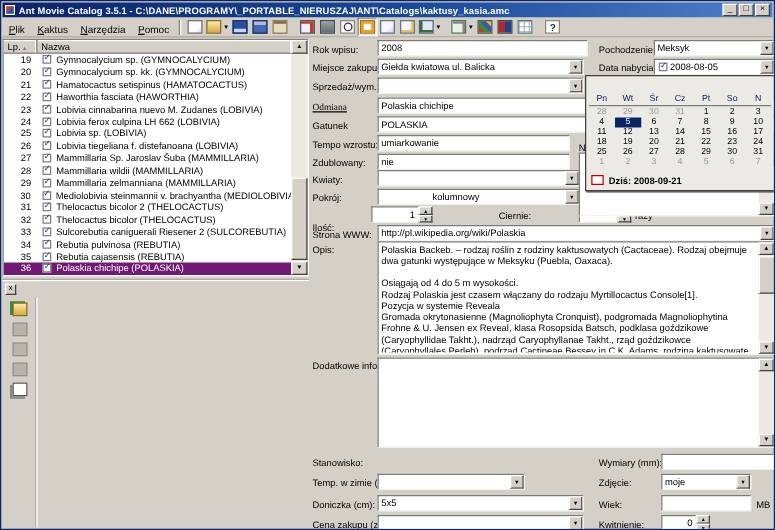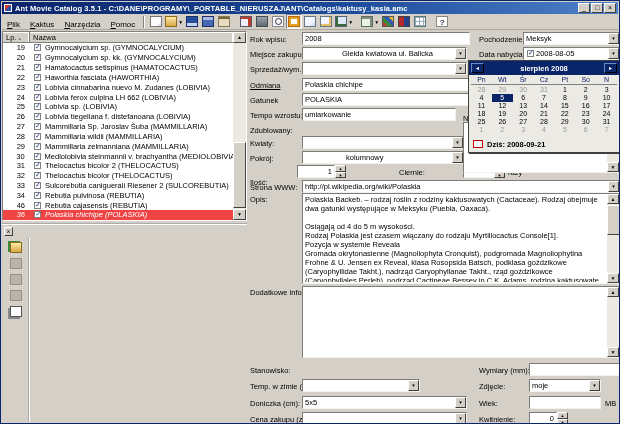--- a/index.html
+++ b/index.html
@@ -52,21 +52,21 @@
   .hcell{padding:1px 3px;border-right:1px solid #808080;box-shadow:inset -1px 0 0 #fff,inset 0 1px 0 #fff;}
   .hcell.c1{width:27px;text-align:left;}
   .hcell.c2{flex:1;}
   .sortarrow{font-size:5px;color:#777;margin-left:2px;}
   .lrows{position:absolute;left:0;top:11px;width:231px;bottom:0;overflow:hidden;}
   .lrow{height:9.83px;display:flex;align-items:center;font-size:7.5px;white-space:nowrap;color:#000;}
   .lrow .lp{width:24px;text-align:right;padding-right:2px;}
   .lrow .cb{width:7px;height:7px;background:#fff;border:1px solid #808080;margin-left:7px;position:relative;flex:none;}
   .lrow .ck{position:absolute;left:0px;top:-2px;font-size:7px;color:#1a3a8a;line-height:8px;}
   .lrow .nm{margin-left:4px;overflow:hidden;}
-  .lrow.sel{background:#ef4444;color:#fff;font-style:italic;}
+  .lrow.sel{background:#701a75;color:#fff;}
   .lrow.sel .ck{color:#1a3a8a;}
   
   .vscroll{position:absolute;right:0;top:0;width:13px;bottom:0;background:#ece9e2;}
   .sbtn{position:absolute;left:0;width:13px;height:11px;background:#d4d0c8;border:1px solid;
      border-color:#fff #404040 #404040 #fff;font-size:5px;line-height:9px;text-align:center;color:#000;}
   .sbtn.up{top:0;} .sbtn.dn{bottom:0;}
   .sthumb{position:absolute;left:0;width:13px;background:#d4d0c8;border:1px solid;border-color:#fff #404040 #404040 #fff;}
   
   .picpanel{position:absolute;left:1px;top:222px;width:245px;bottom:1px;background:#d4d0c8;border-top:2px groove #fff;}
   .pclose{position:absolute;left:2px;top:2px;width:9px;height:9px;background:#d4d0c8;border:1px solid;
@@ -74,21 +74,21 @@
   .ptool{position:absolute;left:2px;top:13px;width:26px;bottom:0;border-right:2px groove #fff;}
   .pbtn{width:16px;height:14px;margin:2px auto;display:flex;align-items:center;justify-content:center;}
   .pg{width:12px;height:11px;}
   .pg-open-picture-icon{background:linear-gradient(#ffe9a8,#d8a848);border:1px solid #8a6d1a;box-shadow:-2px -1px 0 #3a8a3a;}
   .pg-save-picture-icon,.pg-copy-picture-icon,.pg-delete-picture-icon{background:#b8b4ac;border:1px solid #969288;}
   .pg-undock-picture-icon{background:#fff;border:1px solid #555;box-shadow:-2px 2px 0 #888;}
   .pdisplay{position:absolute;left:30px;top:0;right:0;bottom:0;background:#d4d0c8;}
   
   .formpanel{position:absolute;left:247px;top:29px;right:1px;bottom:1px;background:#d4d0c8;}
   .lbl{position:absolute;font-size:7.5px;color:#000;white-space:nowrap;}
-  .lbl.u{text-decoration:underline;}
+  .lbl.u{text-decoration:underline;font-family:Liberation Serif, serif;}
   .txt,.combo,.spin{position:absolute;height:13px;background:#fff;border:1px solid;
      border-color:#7b7b77 #f4f2ee #f4f2ee #7b7b77;font-size:7.5px;line-height:11px;white-space:nowrap;overflow:hidden;}
   .txt span,.combo .cval{padding-left:2px;display:block;overflow:hidden;}
   .combo{padding-right:11px;}
   .cbtn{position:absolute;right:0;top:0;bottom:0;width:11px;background:#d4d0c8;border:1px solid;
      border-color:#fff #404040 #404040 #fff;font-size:4.5px;line-height:10px;text-align:center;color:#000;}
   .spin{padding-right:2px;text-align:right;}
   .ud{position:absolute;width:11px;height:13px;}
   .udb{height:6.5px;background:#d4d0c8;border:1px solid;border-color:#fff #404040 #404040 #fff;
      font-size:4px;line-height:5px;text-align:center;color:#000;}
@@ -307,21 +307,21 @@
           <span class="nm">Sulcorebutia caniguerali Riesener 2 (SULCOREBUTIA)</span>
         </div>
         <div class="lrow">
           <span class="lp">34</span>
           <span class="cb">
             <span class="ck">✓</span>
           </span>
           <span class="nm">Rebutia pulvinosa (REBUTIA)</span>
         </div>
         <div class="lrow">
-          <span class="lp">46</span>
+          <span class="lp">35</span>
           <span class="cb">
             <span class="ck">✓</span>
           </span>
           <span class="nm">Rebutia cajasensis (REBUTIA)</span>
         </div>
         <div class="lrow sel">
           <span class="lp">36</span>
           <span class="cb">
             <span class="ck">✓</span>
           </span>
@@ -363,21 +363,21 @@
     <div class="txt" style="left:54px;top:2px;width:168px;">
         <span>2008</span>
       </div>
     <span class="lbl" style="left:231px;top:5px;">Pochodzenie:</span>
     <div class="combo" style="left:275px;top:2px;width:97px;">
         <span class="cval">Meksyk</span>
         <span class="cbtn">▼</span>
       </div>
 
     <span class="lbl" style="left:2px;top:20px;">Miejsce zakupu:</span>
-    <div class="combo" style="left:54px;top:17px;width:165px;padding-left:37px;">
+    <div class="combo" style="left:54px;top:17px;width:165px;">
         <span class="cval">Giełda kwiatowa ul. Balicka</span>
         <span class="cbtn">▼</span>
       </div>
     <span class="lbl" style="left:231px;top:20px;">Data nabycia:</span>
     <div class="combo" style="left:275px;top:17px;width:97px;">
         <span class="cval"><span class="dcheck"><span class="ck">✓</span></span><span>2008-08-05</span></span>
         <span class="cbtn">▼</span>
       </div>
 
     <span class="lbl" style="left:2px;top:35px;">Sprzedaż/wym.:</span>
@@ -394,20 +394,23 @@
     <span class="lbl" style="left:2px;top:66px;">Gatunek</span>
     <div class="txt" style="left:54px;top:63px;width:318px;">
         <span>POLASKIA</span>
       </div>
 
     <span class="lbl" style="left:2px;top:81px;">Tempo wzrostu:</span>
     <div class="txt" style="left:54px;top:78px;width:154px;">
         <span>umiarkowanie</span>
       </div>
     <span class="lbl" style="left:2px;top:96px;">Zdublowany:</span>
+    <div class="txt" style="left:54px;top:93px;width:154px;">
+        <span>nie</span>
+      </div>
     <span class="lbl" style="left:2px;top:109px;">Kwiaty:</span>
     <div class="combo" style="left:54px;top:106px;width:162px;">
         <span class="cval"></span>
         <span class="cbtn">▼</span>
       </div>
     <span class="lbl" style="left:2px;top:124px;">Pokrój:</span>
     <div class="combo" style="left:54px;top:121px;width:162px;padding-left:41px;">
         <span class="cval">kolumnowy</span>
         <span class="cbtn">▼</span>
       </div>
@@ -500,25 +503,20 @@
       </div>
     <span class="lbl" style="left:231px;top:385px;">Kwitnienie:</span>
     <div class="spin" style="left:281px;top:382px;width:28px;"><span>0</span></div>
     <div class="ud" style="left:309px;top:382px;">
         <div class="udb">▲</div>
         <div class="udb">▼</div>
       </div>
   </div>
 
   <div class="calendar">
-    <div class="calhead">
-      <span class="calnav" style="position:relative;z-index:2;">◄</span>
-      <span class="caltitle">sierpień 2008</span>
-      <span class="calnav next" style="position:relative;z-index:2;">►</span>
-    </div>
     <div class="caldays" id="caldays">
         <span>Pn</span>
         <span>Wt</span>
         <span>Śr</span>
         <span>Cz</span>
         <span>Pt</span>
         <span>So</span>
         <span>N</span>
       </div>
     <div class="calgrid" id="calgrid">

